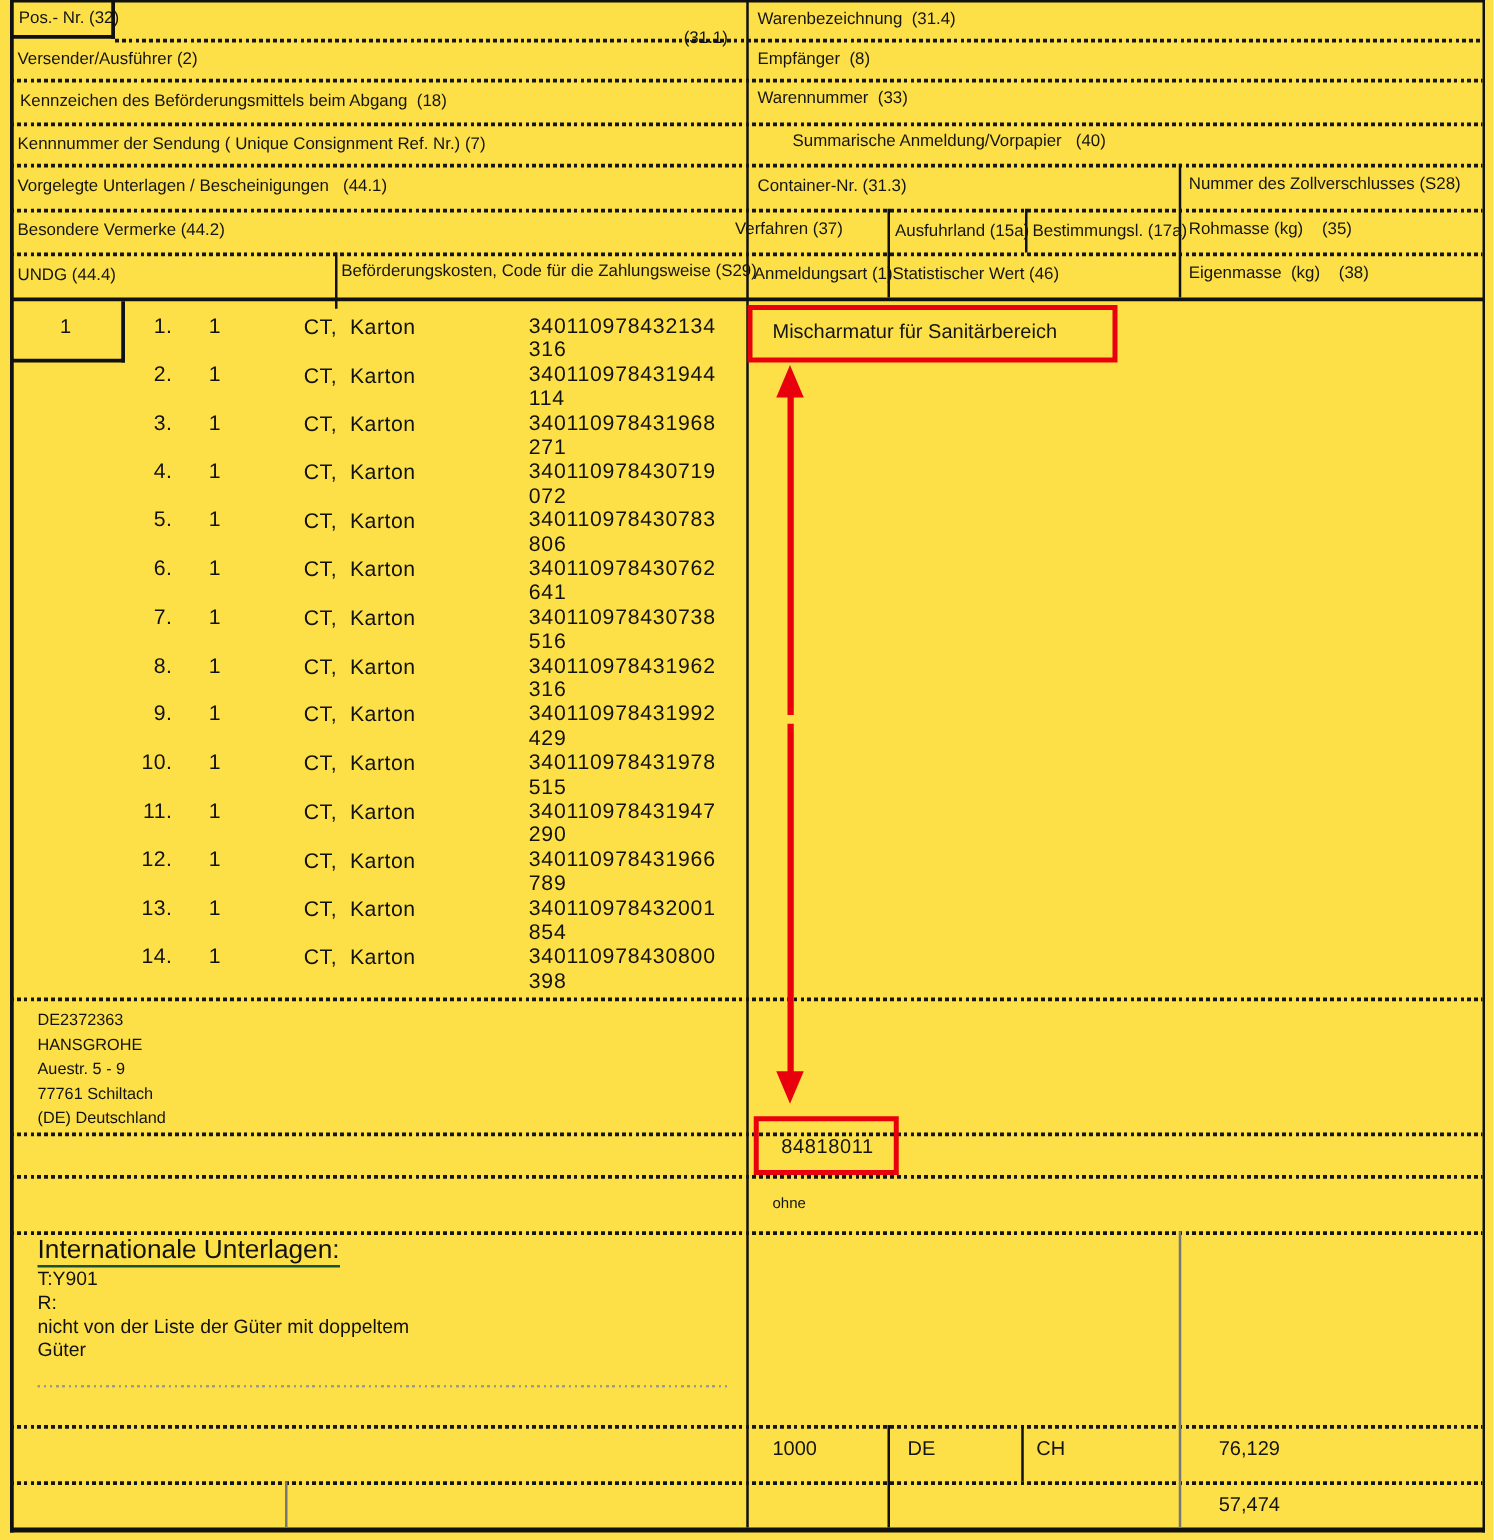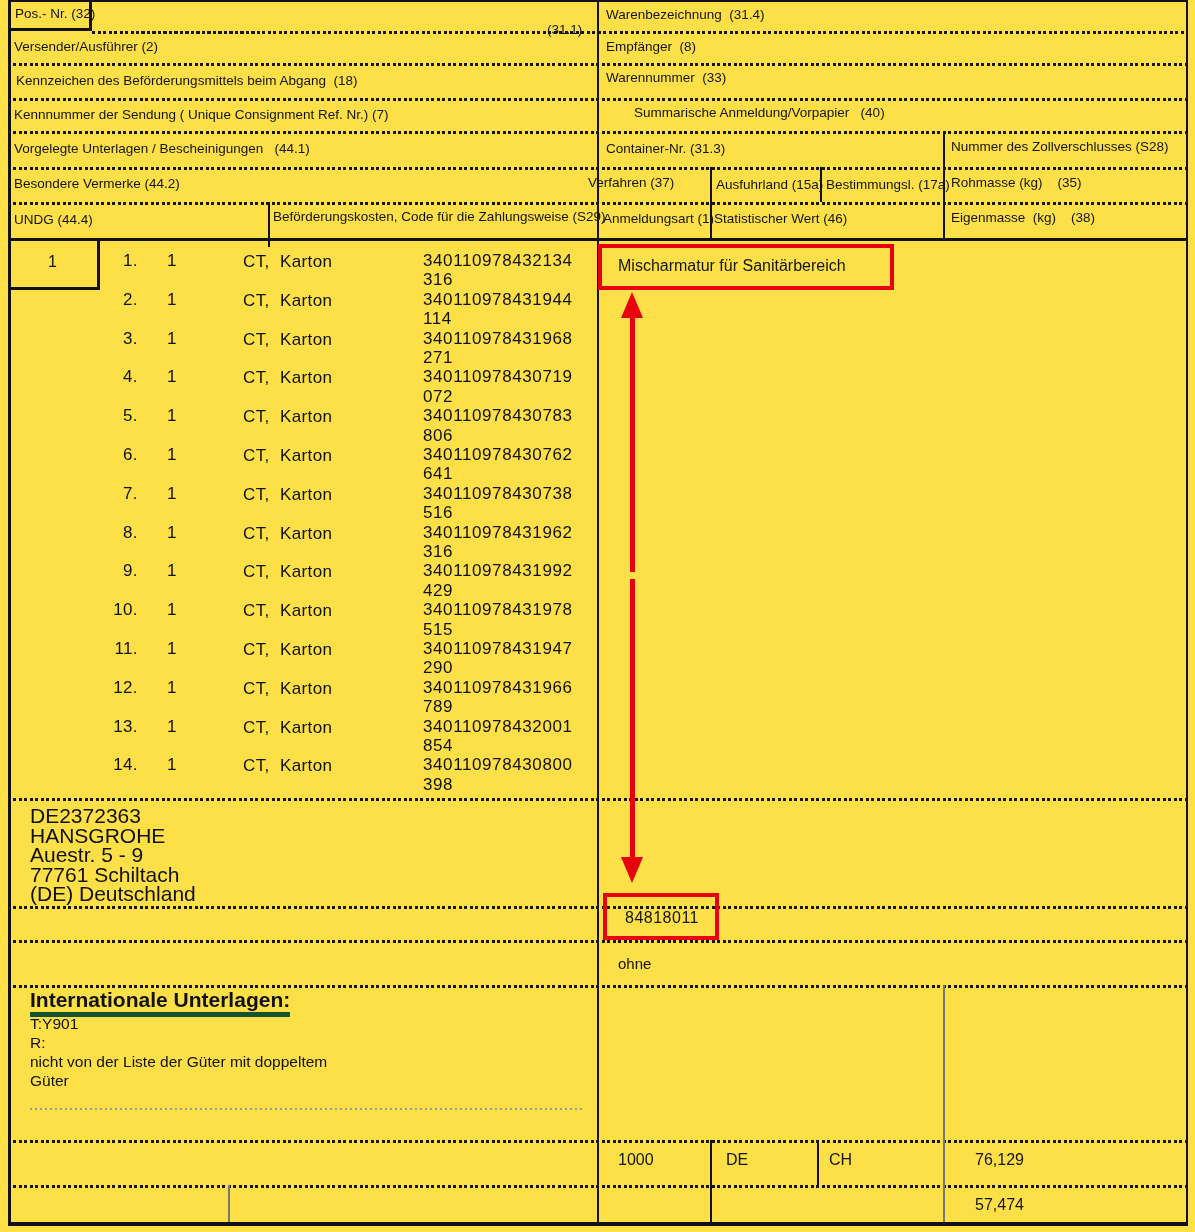--- a/index.html
+++ b/index.html
@@ -24,24 +24,24 @@
   .solid-v{position:absolute;background:#111;}
   .solid-v.gray{background:#777;}
   .lbl{position:absolute;font-size:13.5px;white-space:pre;color:#141414;}
   .val{position:absolute;font-size:15.5px;white-space:pre;color:#141414;}
   .items{position:absolute;left:0;top:250px;width:597px;}
   .item-row{position:relative;height:38.8px;font-size:17px;letter-spacing:.4px;}
   .item-row .seq{position:absolute;left:100px;top:1px;width:38px;text-align:right;}
   .item-row .qty{position:absolute;left:167px;top:1px;}
   .item-row .kind{position:absolute;left:243px;top:2px;white-space:pre;}
   .item-row .num{position:absolute;left:423px;top:1px;line-height:19.4px;letter-spacing:.6px;}
-  .addr{position:absolute;left:30px;top:806px;font-size:21px;line-height:19.5px;}
+  .addr{position:absolute;left:30px;top:806px;font-size:13px;line-height:19.5px;}
   .docs{position:absolute;left:30px;top:1014px;font-size:15.5px;line-height:19px;}
   .docs-title{position:absolute;left:30px;top:988px;font-size:21px;}
-  .docs-title span{border-bottom:5px solid #14532d;padding-bottom:1px;font-weight:bold;}
+  .docs-title span{border-bottom:2px solid #14532d;padding-bottom:1px;}
   
   .redbox{position:absolute;border:4px solid #e8000d;background:transparent;}
   .red-seg{position:absolute;width:5px;background:#e8000d;left:630px;}
   .red-head{position:absolute;width:0;height:0;left:621px;
     border-left:11.5px solid transparent;border-right:11.5px solid transparent;}
   .red-head.up{border-bottom:26px solid #e8000d;}
   .red-head.down{border-top:26px solid #e8000d;}
 </style>
 </head>
 <body>
@@ -216,21 +216,21 @@
   <div class="addr">
 
   <div>DE2372363</div>
       <div>HANSGROHE</div>
       <div>Auestr. 5 - 9</div>
       <div>77761 Schiltach</div>
       <div>(DE) Deutschland</div>
     </div>
 
   <div class="val" style="left:625px;top:909px;font-size:16px;letter-spacing:.5px;">84818011</div>
-  <div class="val" style="left:618px;top:955px;font-size:15px;">ohne</div>
+  <div class="val" style="left:618px;top:955px;font-size:12px;">ohne</div>
 
   <div class="docs-title"><span>Internationale Unterlagen:</span></div>
   <div class="docs">
 
   <div>T:Y901</div>
       <div>R:</div>
       <div>nicht von der Liste der Güter mit doppeltem</div>
       <div>Güter</div>
     </div>
 

